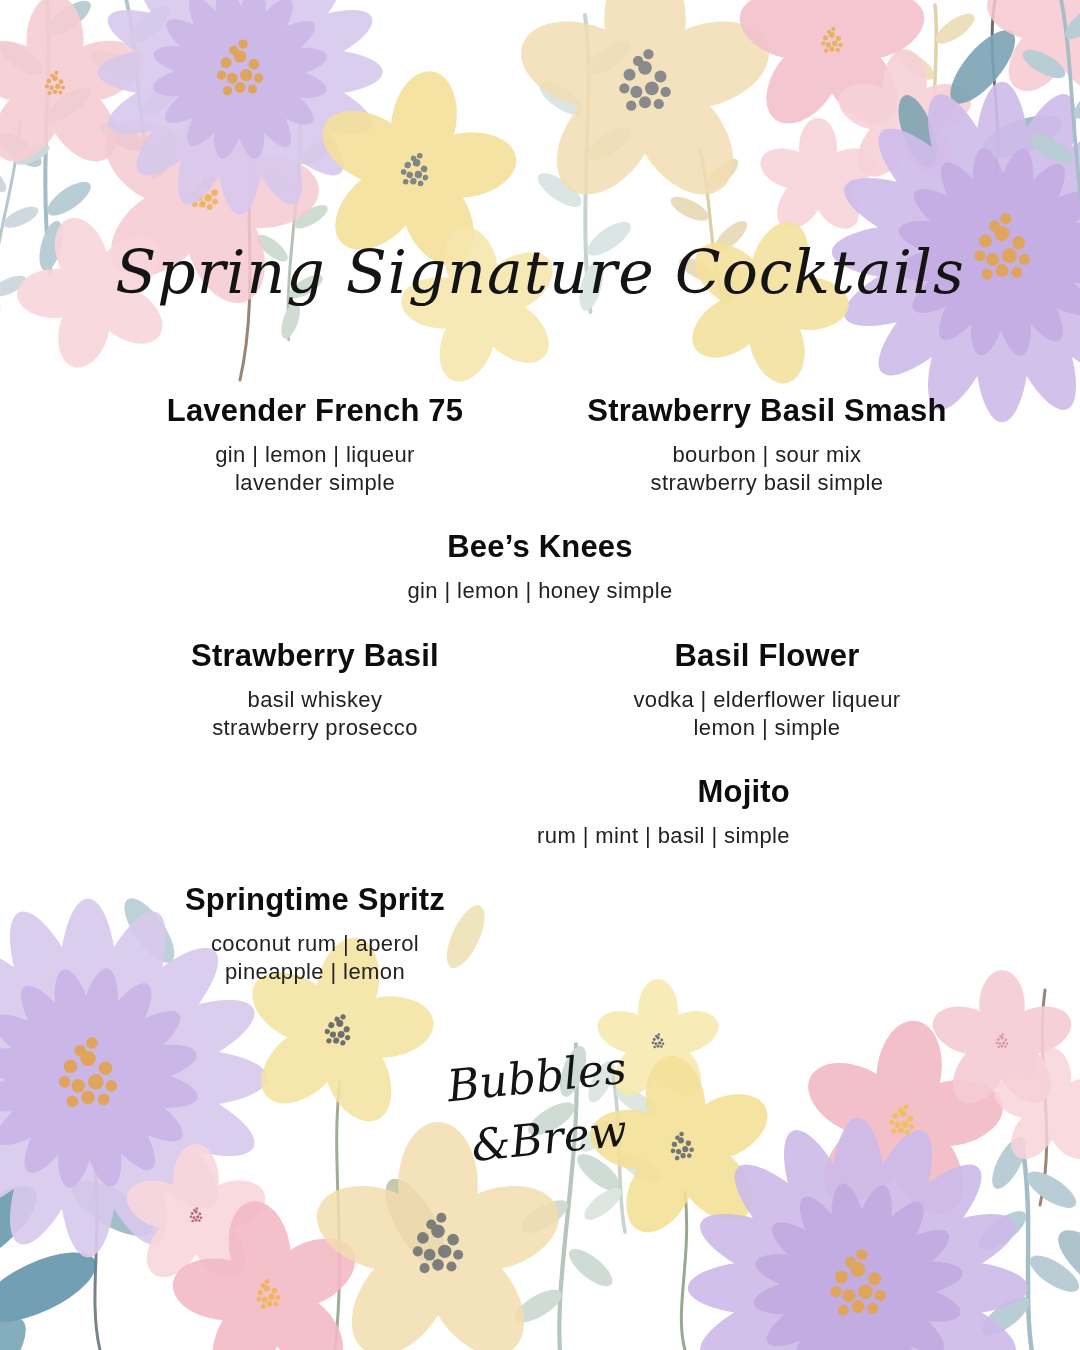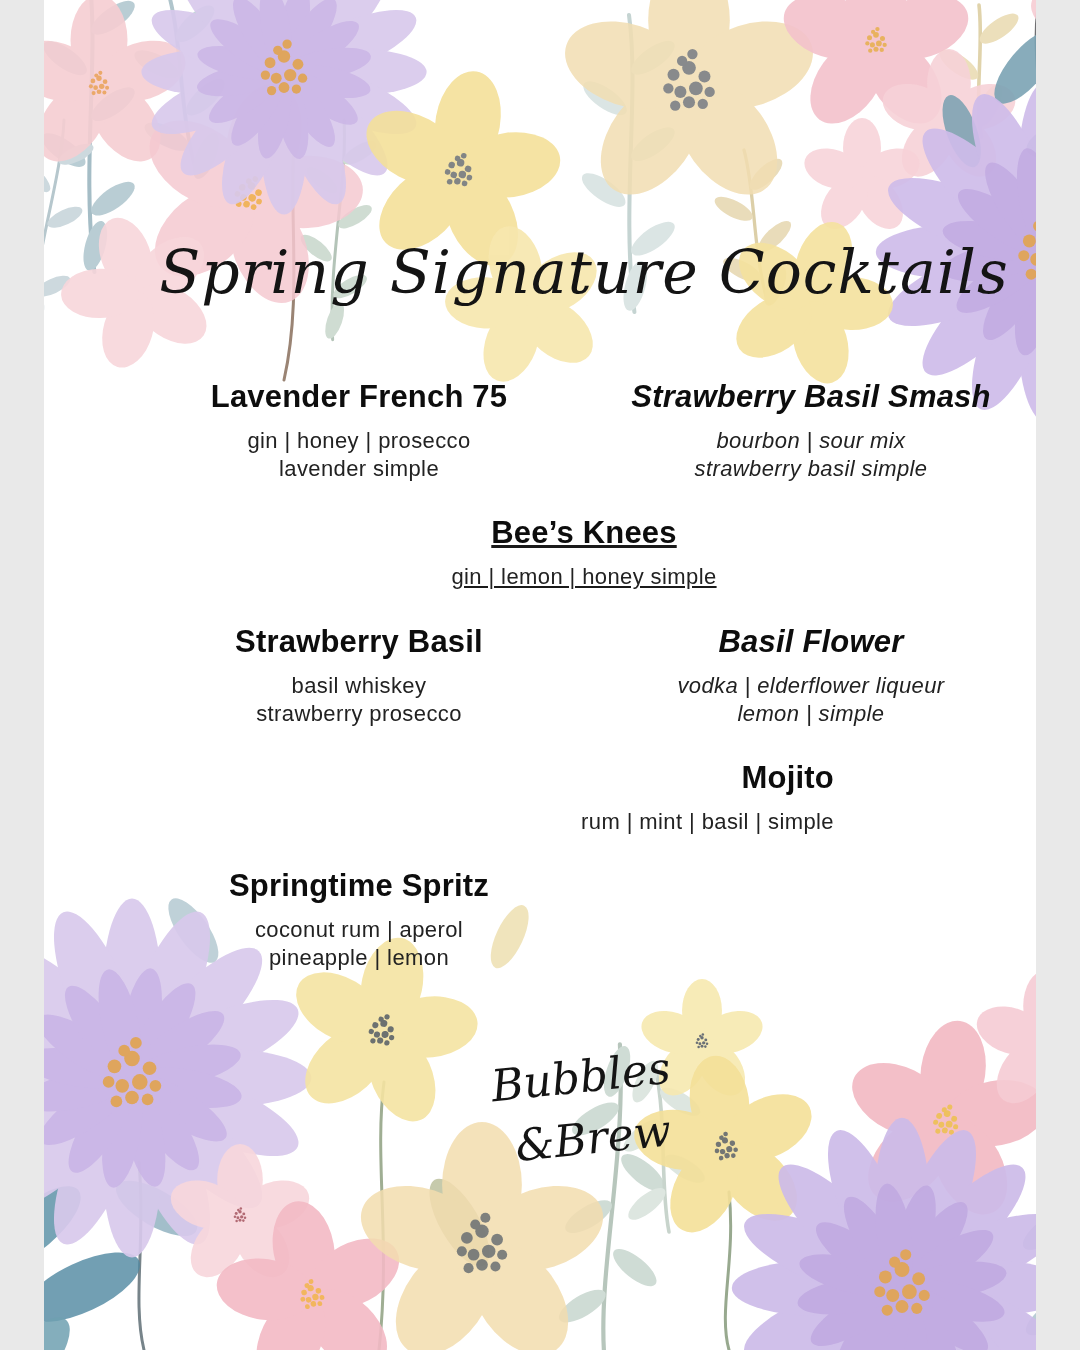--- a/index.html
+++ b/index.html
@@ -1,34 +1,34 @@
 <!DOCTYPE html>
 <html><head>
 <meta charset="utf-8">
 <style>
   html,body{margin:0;padding:0;background:#e9e9e9;}
   .poster{
-    position:relative;width:992px;height:1350px;margin:0 auto;
+    position:relative;width:1080px;height:1350px;margin:0 auto;
     background:#ffffff;overflow:hidden;
     font-family:"Liberation Sans",sans-serif;color:#1a1a1a;
   }
   .florals{position:absolute;inset:0;width:1080px;height:1350px;}
   .title{
     position:absolute;top:212px;left:0;width:1080px;margin:0;text-align:center;
     font:italic 400 60px/120px "DejaVu Serif",serif;color:#141414;letter-spacing:1px;
   }
-  .item{position:absolute;text-align:center;}
+  .item{position:absolute;text-align:center;margin-top:14px;}
   .item h2{margin:0;font-size:31px;line-height:40px;font-weight:700;color:#0d0d0d;letter-spacing:.2px;}
   .item p{margin:0;font-size:22px;line-height:28px;color:#222;letter-spacing:.4px;}
   .item p:first-of-type{margin-top:10px;}
   .col-l{left:40px;width:550px;}
-  .col-r{left:492px;width:550px;font-style:italic;}
+  .col-r{left:492px;width:550px;}
   .col-c{left:290px;width:500px;}
   .r1{top:377px;}
-  .r-bees{top:513px;text-decoration:underline;}
+  .r-bees{top:513px;}
   .r2{top:622px;}
   .r-moj{top:758px;text-align:right;}
   .r3{top:866px;}
   .brand{
     position:absolute;top:1046px;left:340px;width:400px;text-align:center;
     font:italic 400 44px/62px "DejaVu Serif",serif;color:#141414;
     transform:rotate(-6deg);
   }
   .brand .l2{transform:translateX(6px);}
   
@@ -260,21 +260,21 @@
       <use href="#dp" fill="#cdbbe9" opacity=".92"></use>
       <use href="#dp" transform="rotate(14) scale(.62)" fill="#c0a9e1" opacity=".85"></use>
       <use href="#dots" fill="#dfa55d"></use>
     </g>
   </svg>
 
   <h1 class="title">Spring Signature Cocktails</h1>
 
   <section class="item col-l r1">
     <h2>Lavender French 75</h2>
-    <p>gin | honey | prosecco</p>
+    <p>gin | lemon | liqueur</p>
     <p>lavender simple</p>
   </section>
   <section class="item col-r r1">
     <h2>Strawberry Basil Smash</h2>
     <p>bourbon | sour mix</p>
     <p>strawberry basil simple</p>
   </section>
 
   <section class="item col-c r-bees">
     <h2>Bee’s Knees</h2>

